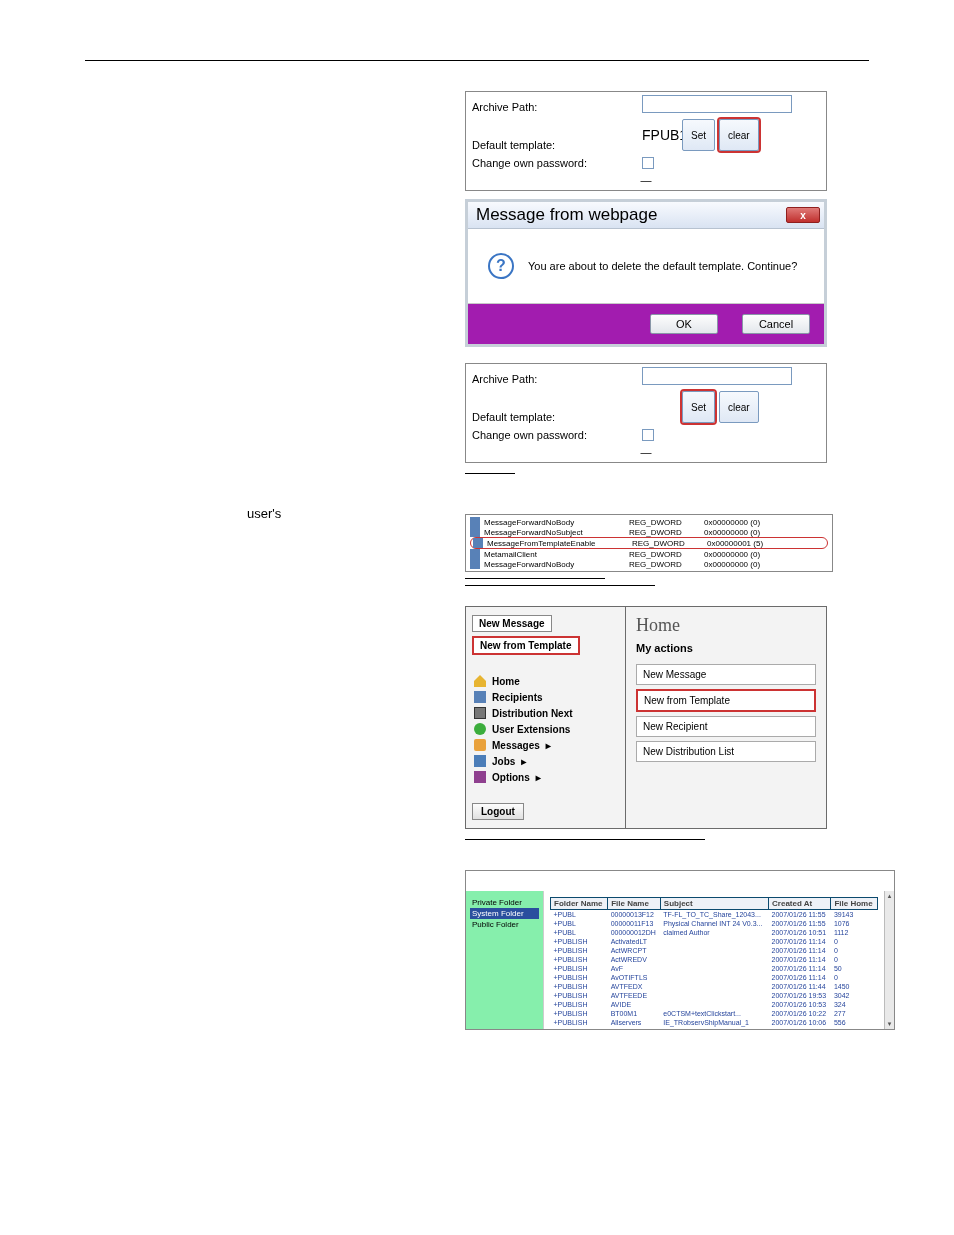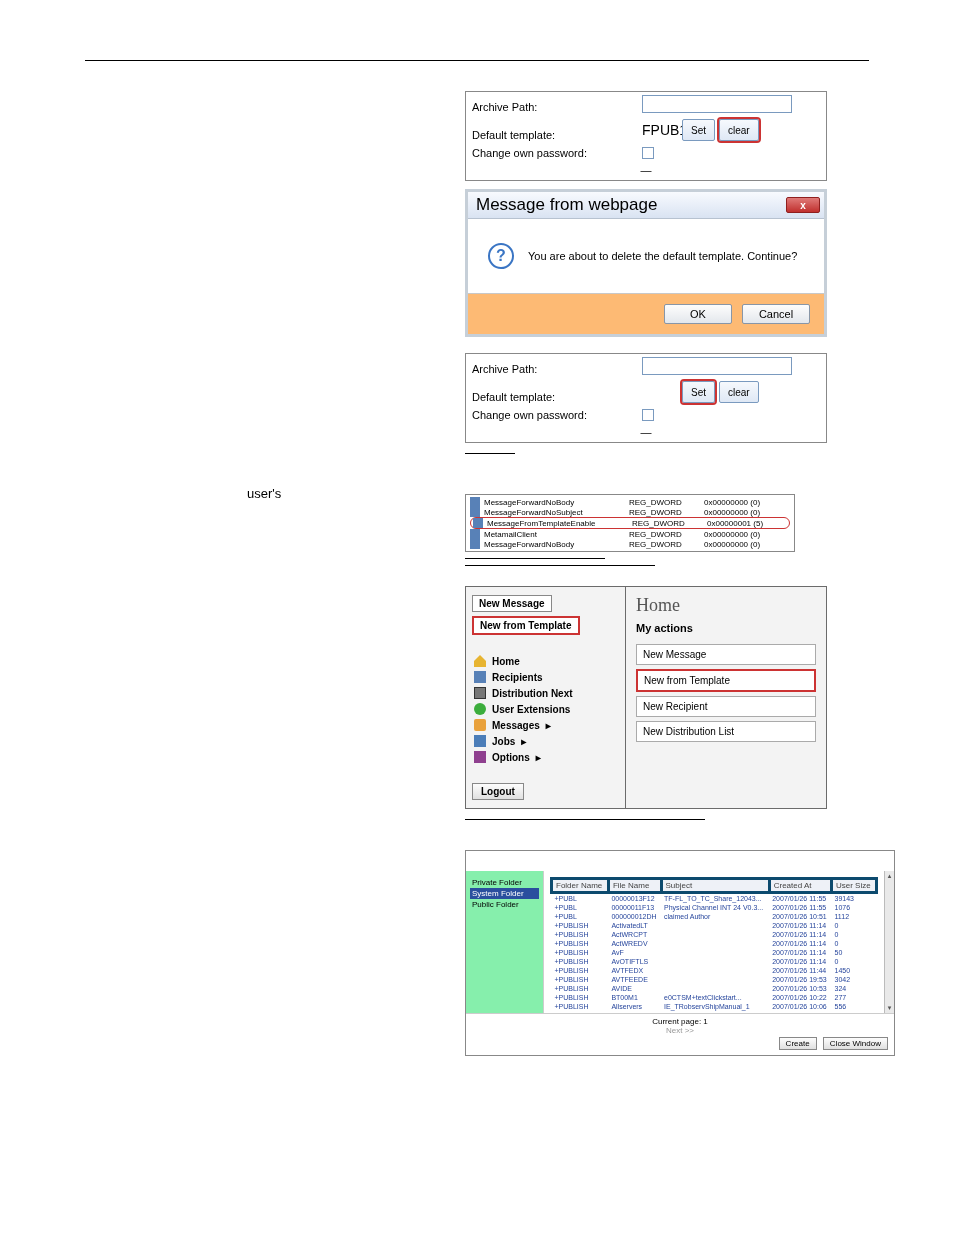--- a/index.html
+++ b/index.html
@@ -44,21 +44,21 @@
     height: 18px;
     border: 1px solid #7a9abf;
     background: #fff;
   }
   .tmplval {
     width: 36px;
     font-size: 14px;
     text-align: center;
   }
   .btn {
-    height: 22px;
+    height: 32px;
     padding: 0 8px;
     border: 1px solid #7a9abf;
     background: linear-gradient(#f6f9fd,#dfe8f5);
     font-size: 10px;
     display: inline-flex;
     align-items: center;
     justify-content: center;
     border-radius: 2px;
   }
   .btn.outlined { outline: 2px solid #c33; outline-offset: 0; }
@@ -97,39 +97,39 @@
     background: #fff;
   }
   .q-icon {
     width: 26px;height:26px;border:2px solid #3a75c4;border-radius:50%;
     display:flex;align-items:center;justify-content:center;
     color:#3a75c4;font-weight:bold;font-size:16px;
     flex-shrink:0;
     background:#fff;
   }
   .msgbox-foot {
-    display:flex;justify-content:flex-end;gap:10px;padding:10px 14px;
-    background:#fdba74;border-top:1px solid #c8c8c8;
+    display:flex;justify-content:flex-end;gap:24px;padding:10px 14px;
+    background:#a21caf;border-top:1px solid #c8c8c8;
   }
   .win-btn {
     min-width: 68px; height: 20px;
     border:1px solid #8896a7;
     background: linear-gradient(#fdfdfd,#e3e7ec);
     font-size:11px;
     display:flex;align-items:center;justify-content:center;
     border-radius:2px;
   }
 
   .short-rule { border-top:1px solid #000; width: 50px; margin: 10px 0 10px 380px; }
   .med-rule { border-top:1px solid #000; width: 140px; margin: 6px 0 6px 380px; }
   .long-rule { border-top:1px solid #000; width: 190px; margin: 6px 0 6px 380px; }
   .cap-rule { border-top:1px solid #000; width: 240px; margin: 10px 0 10px 380px; }
 
   .reg-block {
-    width: 330px;
+    width: 368px;
     margin-left: 380px;
     border: 1px solid #888;
     font-size: 8px;
     padding: 2px 4px;
     background: #fff;
   }
   .reg-row { display:flex; align-items:center; padding: 0; }
   .reg-row.hi { border:1px solid #c33; border-radius:6px; padding:0 2px; }
   .reg-ico {
     width:10px;height:10px;background:#5881b7;margin-right:4px;flex-shrink:0;
@@ -233,23 +233,23 @@
     border-right:1px solid #ccc;
   }
   .ch-left .fld { padding:1px 2px; white-space:nowrap; }
   .ch-left .fld.sel { background:#2a4f9e;color:#fff; }
   .ch-right { flex:1; padding: 6px 6px 2px; }
   .ch-head-space { height: 20px; }
   .ch-table { width:100%; border-collapse:collapse; }
   .ch-table th {
     text-align:left;
     background:#eef1f7;
-    border:3px solid #0c4a6e;
+    border:1px solid #0c4a6e;
     padding:1px 3px;
-    font-weight:normal;
+    font-weight:bold;
     color:#444;
     font-size:8px;
   }
   .ch-table td {
     padding:1px 3px;
     color:#26459c;
     white-space:nowrap;
     font-size:7px;
   }
   .ch-scroll {
@@ -449,21 +449,21 @@
         <div class="fld">Public Folder</div>
       </div>
       <div class="ch-right">
         <table class="ch-table" id="ch-table">
           <thead>
               <tr>
             <th>Folder Name</th>
             <th>File Name</th>
             <th>Subject</th>
             <th>Created At</th>
-            <th>User Size</th>
+            <th>File Home</th>
           </tr>
             </thead>
           <tbody id="ch-tbody">
               <tr>
                 <td>+PUBL</td>
                 <td>00000013F12</td>
                 <td>TF-FL_TO_TC_Share_12043...</td>
                 <td>2007/01/26 11:55</td>
                 <td>39143</td>
               </tr>
@@ -552,23 +552,15 @@
                 <td>556</td>
               </tr>
             </tbody>
         </table>
       </div>
       <div class="ch-scroll">
         <span class="arr">▴</span>
         <span class="arr">▾</span>
       </div>
     </div>
-    <div class="ch-foot">
-      <div>Current page: 1</div>
-      <div class="ch-next">Next &gt;&gt;</div>
-      <div class="btns">
-        <span class="mini-btn">Create</span>
-        <span class="mini-btn">Close Window</span>
-      </div>
-    </div>
   </div>
 
 </div>
 
 </body></html>

